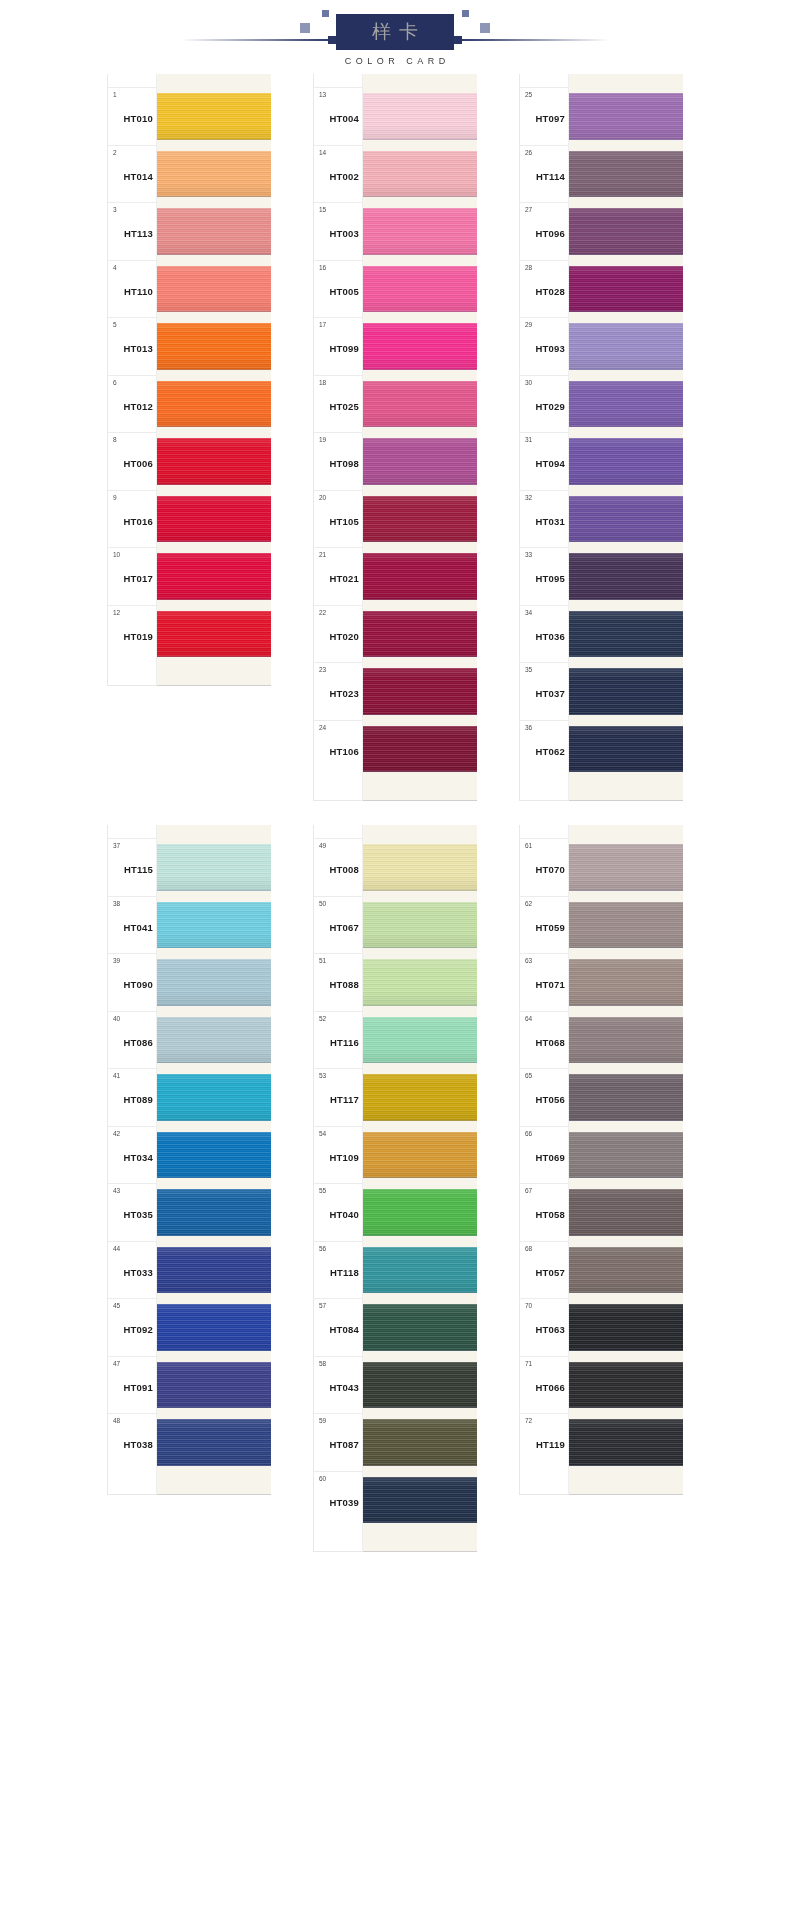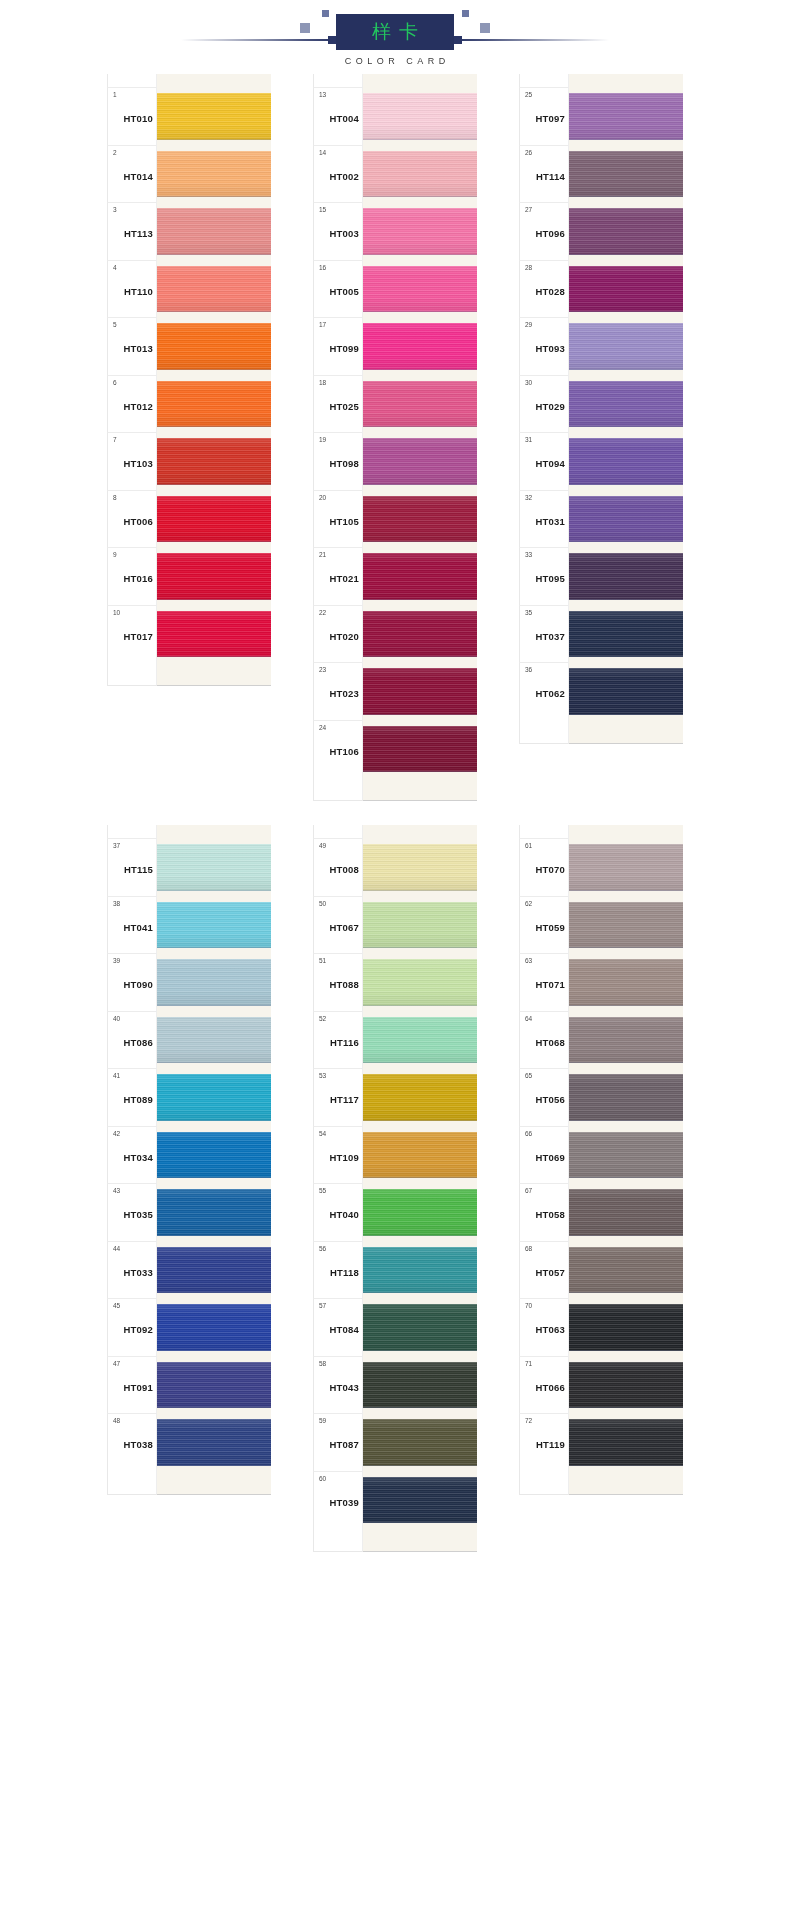--- a/index.html
+++ b/index.html
@@ -71,21 +71,21 @@
     flex: none;
     width: 118px;
     display: flex;
     flex-direction: column;
     align-items: center;
   }
   .title-box {
     width: 118px;
     height: 36px;
     background: #26315f;
-    color: #22c55e;
+    color: #a3a3a3;
     display: flex;
     align-items: center;
     justify-content: center;
     font-size: 19px;
     letter-spacing: 8px;
     text-indent: 8px;
     font-weight: 400;
     font-family: "DejaVu Sans", "Liberation Sans", sans-serif;
     text-align: center;
   }
@@ -287,29 +287,20 @@
             <div class="cell-label">
               <div class="cell-num">6</div>
               <div class="cell-code">HT012</div>
             </div>
             <div class="cell-swatch">
               <div class="thread" style="background: rgb(249, 107, 34);"></div>
             </div>
           </div>
           <div class="row">
             <div class="cell-label">
-              <div class="cell-num">7</div>
-              <div class="cell-code">HT103</div>
-            </div>
-            <div class="cell-swatch">
-              <div class="thread" style="background: rgb(210, 52, 39);"></div>
-            </div>
-          </div>
-          <div class="row">
-            <div class="cell-label">
               <div class="cell-num">8</div>
               <div class="cell-code">HT006</div>
             </div>
             <div class="cell-swatch">
               <div class="thread" style="background: rgb(224, 15, 44);"></div>
             </div>
           </div>
           <div class="row">
             <div class="cell-label">
               <div class="cell-num">9</div>
@@ -319,20 +310,29 @@
               <div class="thread" style="background: rgb(220, 11, 51);"></div>
             </div>
           </div>
           <div class="row">
             <div class="cell-label">
               <div class="cell-num">10</div>
               <div class="cell-code">HT017</div>
             </div>
             <div class="cell-swatch">
               <div class="thread" style="background: rgb(224, 10, 60);"></div>
+            </div>
+          </div>
+          <div class="row">
+            <div class="cell-label">
+              <div class="cell-num">12</div>
+              <div class="cell-code">HT019</div>
+            </div>
+            <div class="cell-swatch">
+              <div class="thread" style="background: rgb(227, 18, 40);"></div>
             </div>
           </div>
           <div class="col-bot-pad">
             <div class="pad-label"></div>
             <div class="pad-swatch"></div>
           </div>
         </div>
         <div class="column">
           <div class="col-top-pad">
             <div class="pad-label"></div>
@@ -528,20 +528,29 @@
               <div class="thread" style="background: rgb(107, 79, 158);"></div>
             </div>
           </div>
           <div class="row">
             <div class="cell-label">
               <div class="cell-num">33</div>
               <div class="cell-code">HT095</div>
             </div>
             <div class="cell-swatch">
               <div class="thread" style="background: rgb(69, 49, 84);"></div>
+            </div>
+          </div>
+          <div class="row">
+            <div class="cell-label">
+              <div class="cell-num">34</div>
+              <div class="cell-code">HT036</div>
+            </div>
+            <div class="cell-swatch">
+              <div class="thread" style="background: rgb(39, 52, 79);"></div>
             </div>
           </div>
           <div class="row">
             <div class="cell-label">
               <div class="cell-num">35</div>
               <div class="cell-code">HT037</div>
             </div>
             <div class="cell-swatch">
               <div class="thread" style="background: rgb(35, 47, 76);"></div>
             </div>

